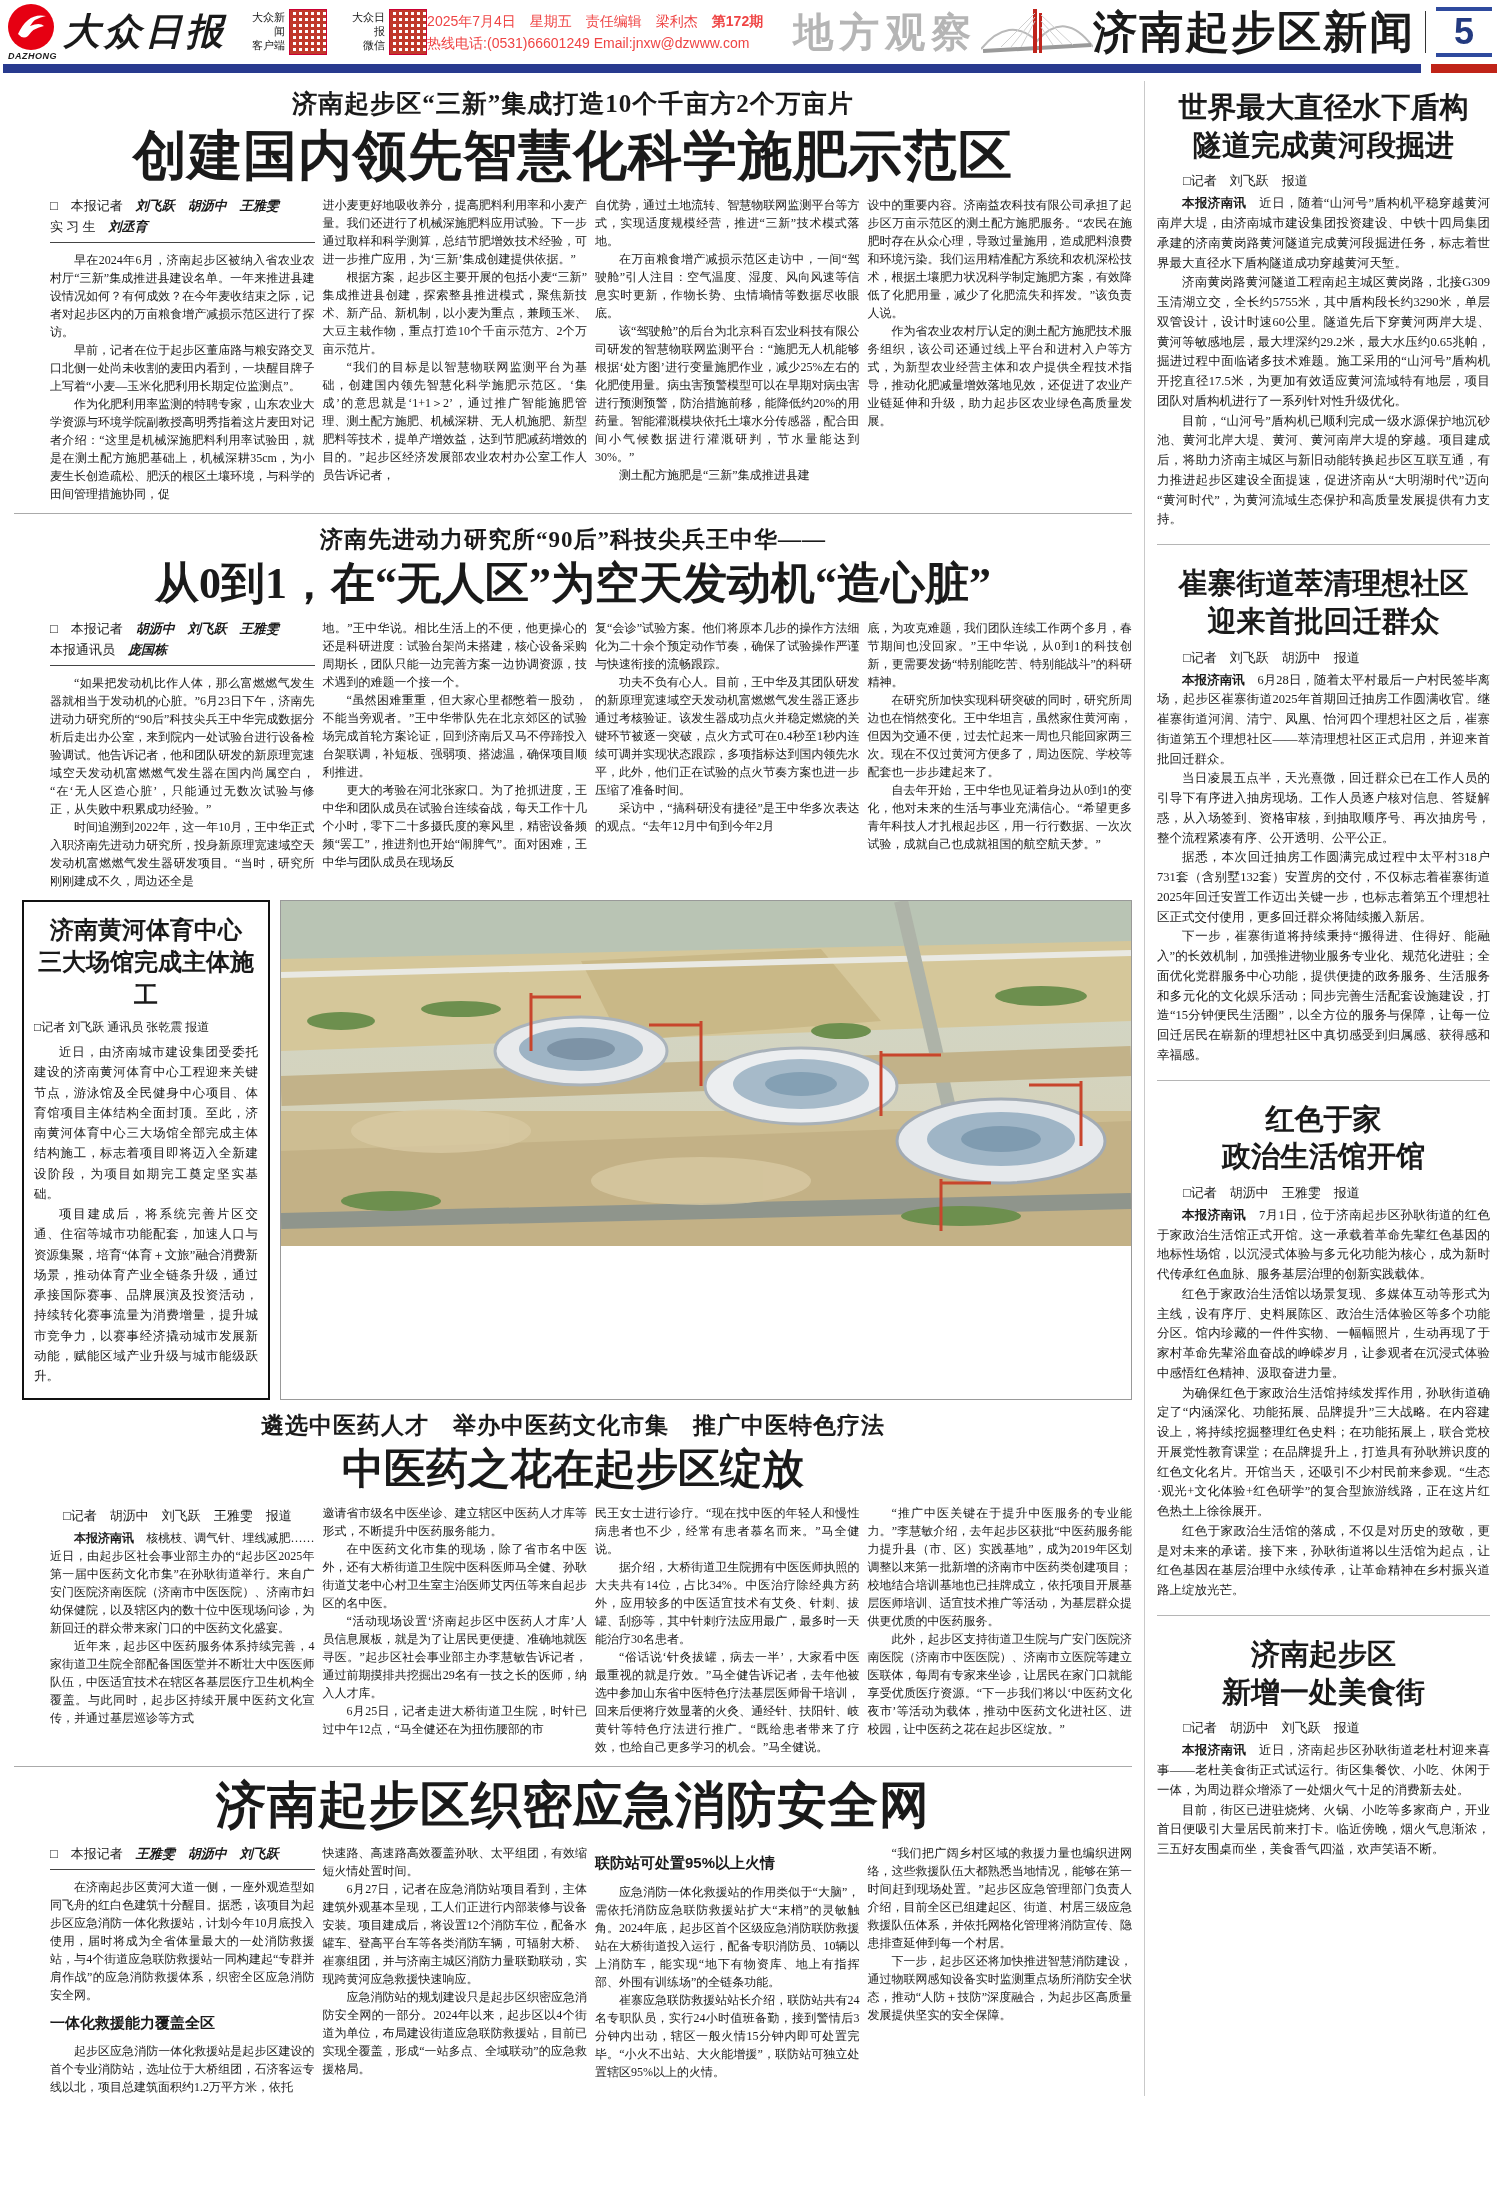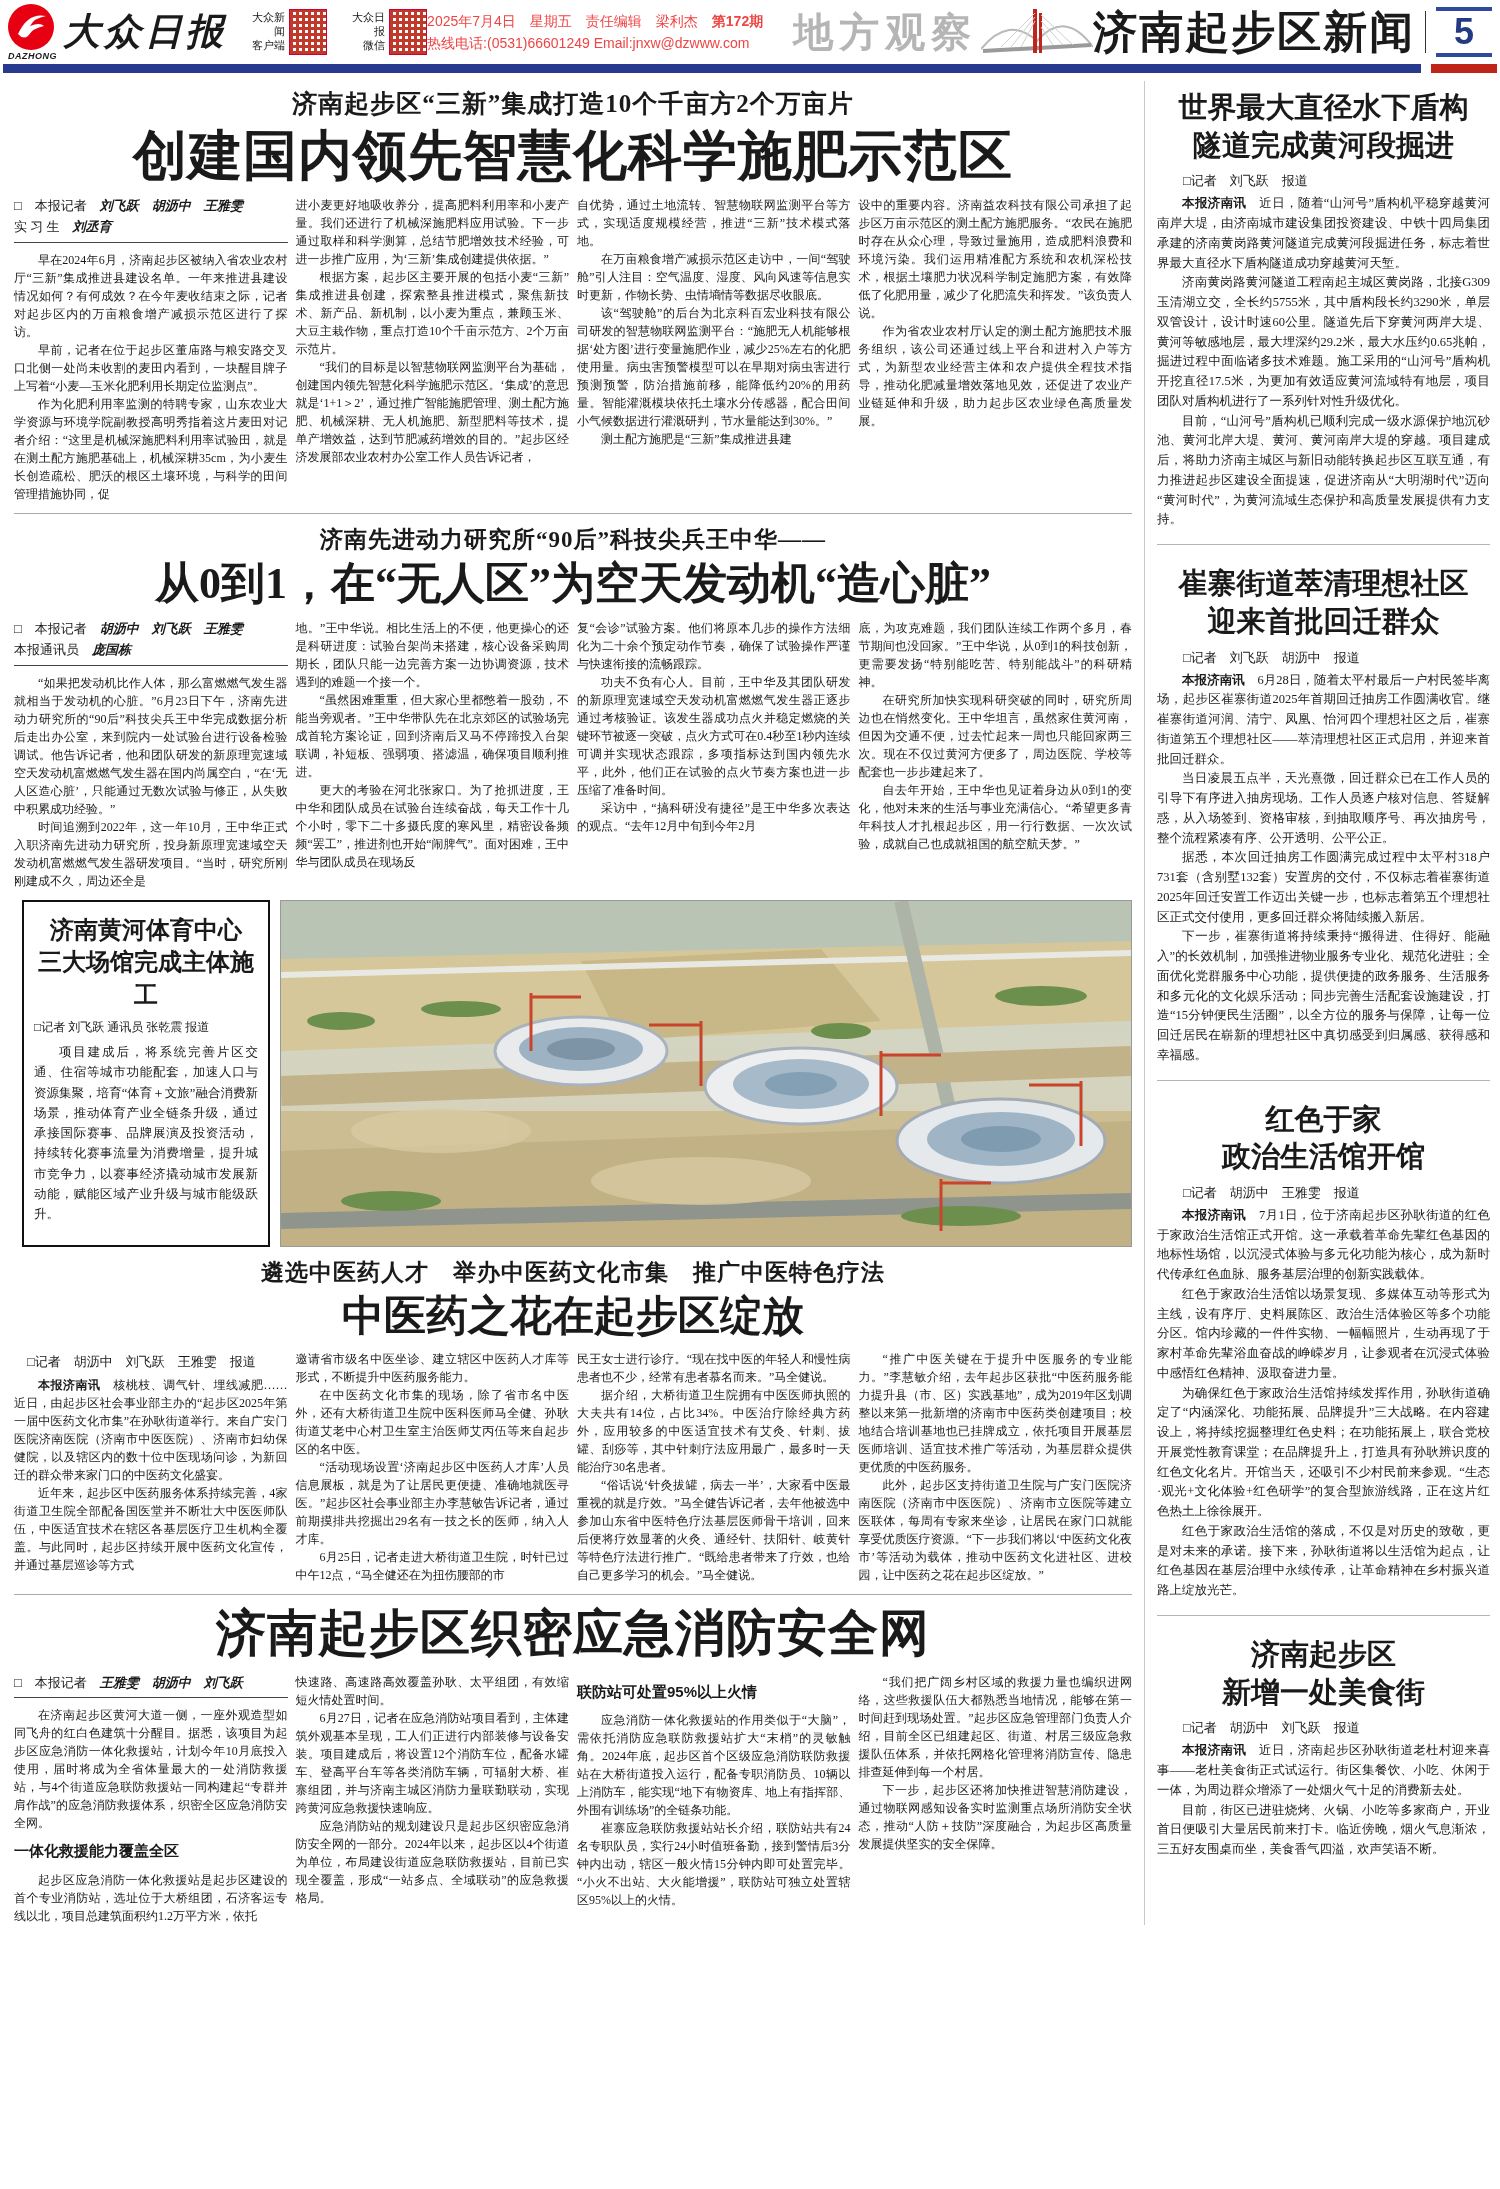--- a/index.html
+++ b/index.html
@@ -32,21 +32,21 @@
   
   .content{display:flex;padding:8px 10px 0 14px;box-sizing:border-box;gap:12px;}
   .main-zone{width:1118px;flex:0 0 auto;}
   .v-rule{width:1px;background:#c9c9c9;}
   .right-col{flex:1;min-width:0;}
   
   .kicker{text-align:center;font-size:25px;font-weight:bold;letter-spacing:1px;margin:6px 0 4px;}
   .kicker.serif{font-weight:bold;}
   .headline-sans{text-align:center;font-family:"Liberation Sans",sans-serif;font-weight:900;font-size:54px;letter-spacing:1px;line-height:1.15;margin:2px 0 10px;}
   .headline-serif{text-align:center;font-weight:bold;font-size:44px;line-height:1.15;margin:2px 0 10px;}
-  .cols{display:flex;gap:8px;}
+  .cols{display:flex;gap:8px;margin-left:36px;}
   .col{flex:1;min-width:0;font-size:12px;line-height:1.5;text-align:justify;}
   .col p.para{margin:0;text-indent:2em;}
   .col p.para.cont{text-indent:0;}
   .col p.subhead{margin:8px 0;text-indent:0;font-family:"Liberation Sans",sans-serif;font-weight:bold;font-size:15px;}
   .byline{font-size:13px;line-height:1.6;padding-bottom:4px;border-bottom:1px solid #444;margin-bottom:8px;}
   .byline .nm{font-style:italic;font-weight:bold;}
   .byline-plain{font-size:13px;margin:2px 0 4px;text-indent:1em;}
   .h-rule{height:1px;background:#aaa;margin:10px 0;}
   
   .photo-row{display:flex;gap:10px;margin:10px 0;}
@@ -195,20 +195,21 @@
       </div>
 
       <div class="photo-row">
         <div class="caption-box">
           <div class="caption-title">
             <div>济南黄河体育中心</div>
             <div>三大场馆完成主体施工</div>
           </div>
           <div class="caption-byline">□记者 刘飞跃 通讯员 张乾震 报道</div>
           <div>
+              <p class="para">近日，由济南城市建设集团受委托建设的济南黄河体育中心工程迎来关键节点，游泳馆及全民健身中心项目、体育馆项目主体结构全面封顶。至此，济南黄河体育中心三大场馆全部完成主体结构施工，标志着项目即将迈入全新建设阶段，为项目如期完工奠定坚实基础。</p>
               <p class="para">项目建成后，将系统完善片区交通、住宿等城市功能配套，加速人口与资源集聚，培育“体育＋文旅”融合消费新场景，推动体育产业全链条升级，通过承接国际赛事、品牌展演及投资活动，持续转化赛事流量为消费增量，提升城市竞争力，以赛事经济撬动城市发展新动能，赋能区域产业升级与城市能级跃升。</p>
             </div>
         </div>
         <div class="photo">
           <svg viewBox="0 0 850 345" preserveAspectRatio="none">
             <defs>
               <linearGradient id="sky" x1="0" y1="0" x2="0" y2="1">
                 <stop offset="0" stop-color="#cfd8cf"></stop>
                   <stop offset="1" stop-color="#d9cfae"></stop>
               </linearGradient>

